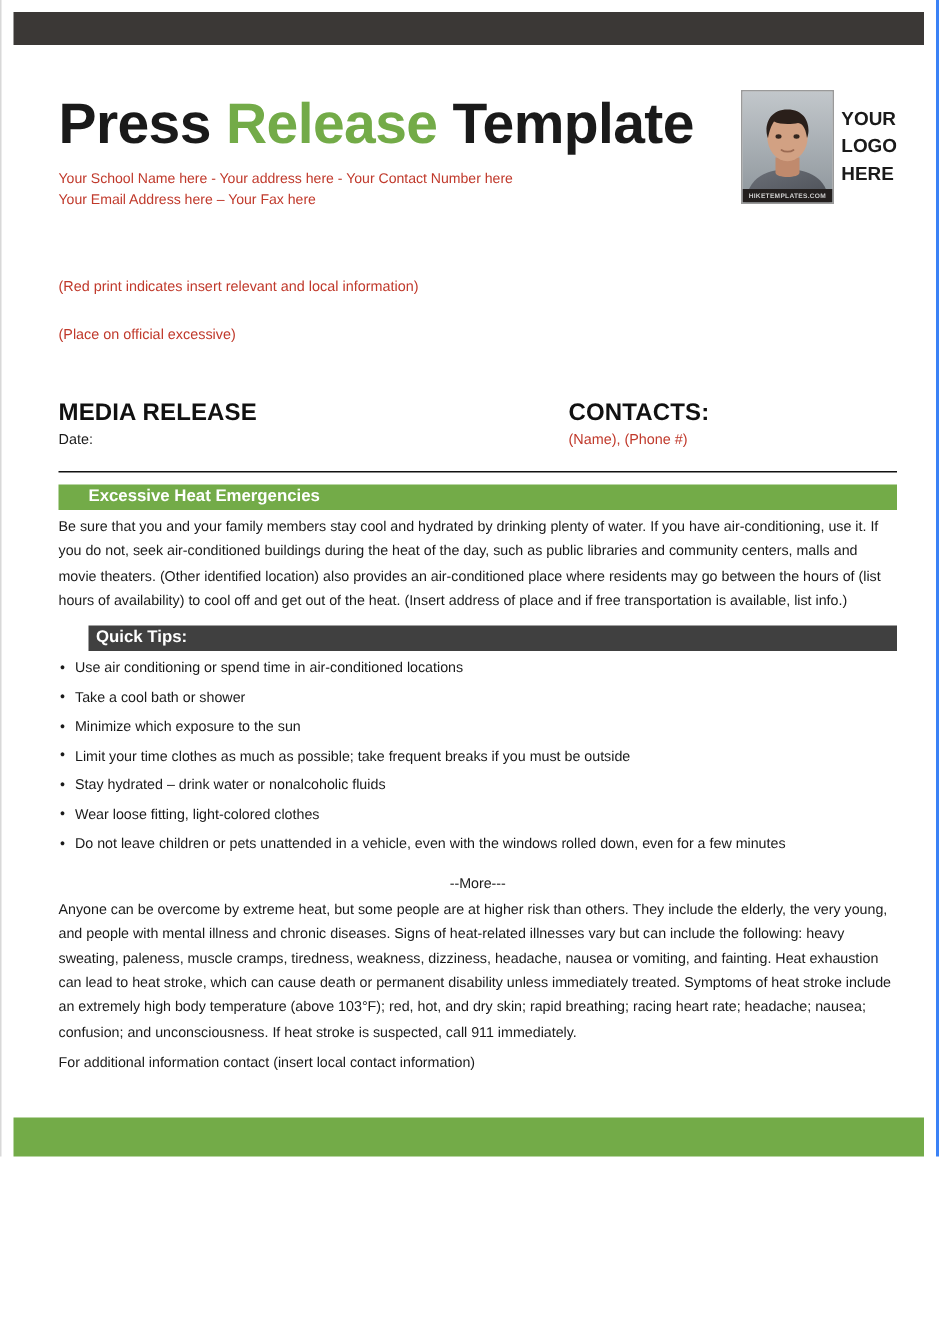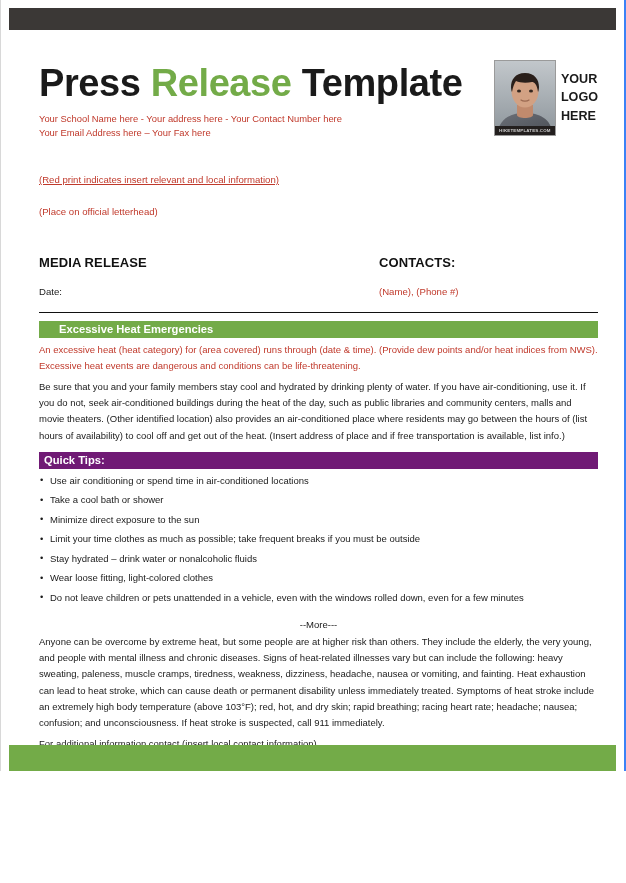--- a/index.html
+++ b/index.html
@@ -109,59 +109,59 @@
     line-height: 1.45;
     padding-top: 10px;
   }
 
   
   .note {
     font-size: 9.6px;
     color: #c0392b;
     margin-top: 0;
   }
-  .note-1 { margin-top: 24px; text-decoration: underline; }
+  .note-1 { margin-top: 36px; }
   .note-2 { margin-top: 21px; }
 
   
   .release-row {
     display: flex;
     margin-top: 38px;
   }
   .release-col-left { width: 340px; }
   .release-col-right { flex: 1; }
   .rel-head {
-    font-size: 13px;
+    font-size: 16px;
     font-weight: bold;
     color: #111111;
     letter-spacing: 0.1px;
   }
   .rel-sub {
     font-size: 9.6px;
     color: #c0392b;
-    margin-top: 16px;
+    margin-top: 3px;
   }
   .rel-sub.black { color: #1a1a1a; }
 
   .rule {
     border: none;
     border-top: 1.6px solid #111111;
     margin: 15px 0 0 0;
   }
 
   
   .bar {
     margin-top: 8px;
     padding: 2px 5px 3px 5px;
     font-size: 11.2px;
     font-weight: bold;
     color: #ffffff;
   }
   .bar-green { background: #73ab48; padding-left: 20px; }
-  .bar-dark  { background: #701a75; }
+  .bar-dark  { background: #404040; margin-left: 20px; }
 
   p.body {
     font-size: 9.5px;
     line-height: 1.72;
     color: #1a1a1a;
     margin: 4px 0 0 0;
     text-align: left;
   }
   p.body.red { color: #c0392b; }
   p.gap { }
@@ -237,44 +237,43 @@
         </div>
         <div class="logo-text">
           <div>YOUR</div>
           <div>LOGO</div>
           <div>HERE</div>
         </div>
       </div>
     </div>
 
     <div class="note note-1">(Red print indicates insert relevant and local information)</div>
-    <div class="note note-2">(Place on official letterhead)</div>
+    <div class="note note-2">(Place on official excessive)</div>
 
     <div class="release-row">
       <div class="release-col-left">
         <div class="rel-head">MEDIA RELEASE</div>
         <div class="rel-sub black">Date:</div>
       </div>
       <div class="release-col-right">
         <div class="rel-head">CONTACTS:</div>
         <div class="rel-sub">(Name), (Phone #)</div>
       </div>
     </div>
 
     <hr class="rule">
 
     <div class="bar bar-green">Excessive Heat Emergencies</div>
-    <p class="body red">An excessive heat (heat category) for (area covered) runs through (date &amp; time). (Provide dew points and/or heat indices from NWS). Excessive heat events are dangerous and conditions can be life-threatening.</p>
     <p class="body gap">Be sure that you and your family members stay cool and hydrated by drinking plenty of water. If you have air-conditioning, use it. If you do not, seek air-conditioned buildings during the heat of the day, such as public libraries and community centers, malls and movie theaters. (Other identified location) also provides an air-conditioned place where residents may go between the hours of (list hours of availability) to cool off and get out of the heat. (Insert address of place and if free transportation is available, list info.)</p>
 
     <div class="bar bar-dark">Quick Tips:</div>
     <ul class="tips">
       <li>Use air conditioning or spend time in air-conditioned locations</li>
       <li>Take a cool bath or shower</li>
-      <li>Minimize direct exposure to the sun</li>
+      <li>Minimize which exposure to the sun</li>
       <li>Limit your time clothes as much as possible; take frequent breaks if you must be outside</li>
       <li>Stay hydrated – drink water or nonalcoholic fluids</li>
       <li>Wear loose fitting, light-colored clothes</li>
       <li>Do not leave children or pets unattended in a vehicle, even with the windows rolled down, even for a few minutes</li>
     </ul>
 
     <p class="more">--More---</p>
     <p class="body">Anyone can be overcome by extreme heat, but some people are at higher risk than others. They include the elderly, the very young, and people with mental illness and chronic diseases. Signs of heat-related illnesses vary but can include the following: heavy sweating, paleness, muscle cramps, tiredness, weakness, dizziness, headache, nausea or vomiting, and fainting. Heat exhaustion can lead to heat stroke, which can cause death or permanent disability unless immediately treated. Symptoms of heat stroke include an extremely high body temperature (above 103°F); red, hot, and dry skin; rapid breathing; racing heart rate; headache; nausea; confusion; and unconsciousness. If heat stroke is suspected, call 911 immediately.</p>
     <p class="body closing">For additional information contact (insert local contact information)</p>
 

